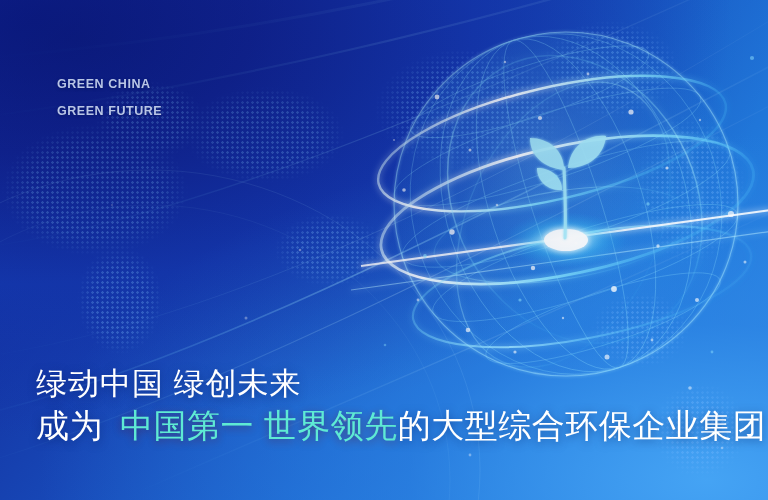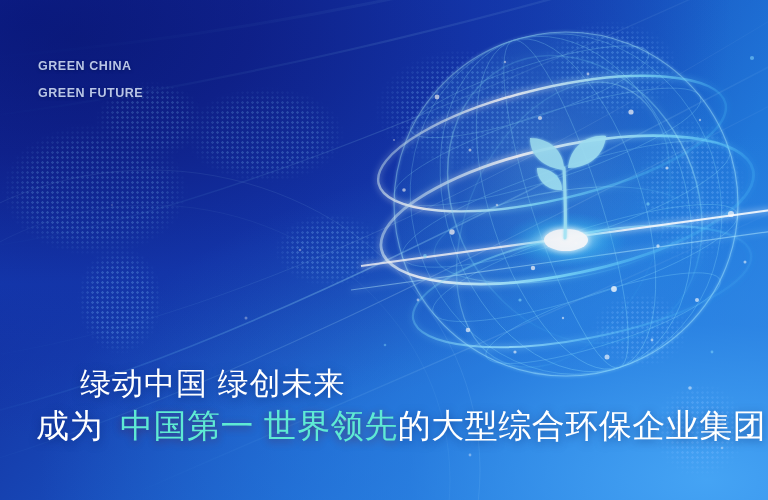--- a/index.html
+++ b/index.html
@@ -57,30 +57,30 @@
   
   #globe-graphic{left:0;top:0;}
 
   
   .eng-block{position:absolute;left:38px;}
   .eng-line{
     color:#b9c6e6;font-size:12.5px;font-weight:bold;letter-spacing:.55px;
     line-height:27px;white-space:nowrap;
     text-shadow:0 1px 3px rgba(5,20,80,.55);
   }
-  #tagline-block{top:53px;}
+  #tagline-block{top:71px;margin-left:19px;}
   #mission-block{top:181px;}
 
   #headline-block{position:absolute;left:36px;top:363px;}
   .headline-line{
     white-space:nowrap;color:#ffffff;
     font-family:"Liberation Sans","DejaVu Sans",sans-serif;
     text-shadow:0 2px 9px rgba(6,28,96,.50);
   }
-  #headline-line-1{font-size:31px;line-height:41px;letter-spacing:1px;margin-left:44px;}
+  #headline-line-1{font-size:31px;line-height:41px;letter-spacing:1px;}
   #headline-line-2{font-size:33px;line-height:44px;letter-spacing:.5px;font-weight:500;}
   .hl-accent{color:#5eead4;text-shadow:0 2px 9px rgba(110,6,0,.45);}
   #headline-line-2 .hl-lead{margin-right:17px;}
 
   
   #vignette{
     background:radial-gradient(130% 115% at 10% 8%, rgba(6,16,85,.42) 0%, rgba(6,16,85,.12) 42%, rgba(6,16,85,0) 70%);
   }
 </style>
 </head>

